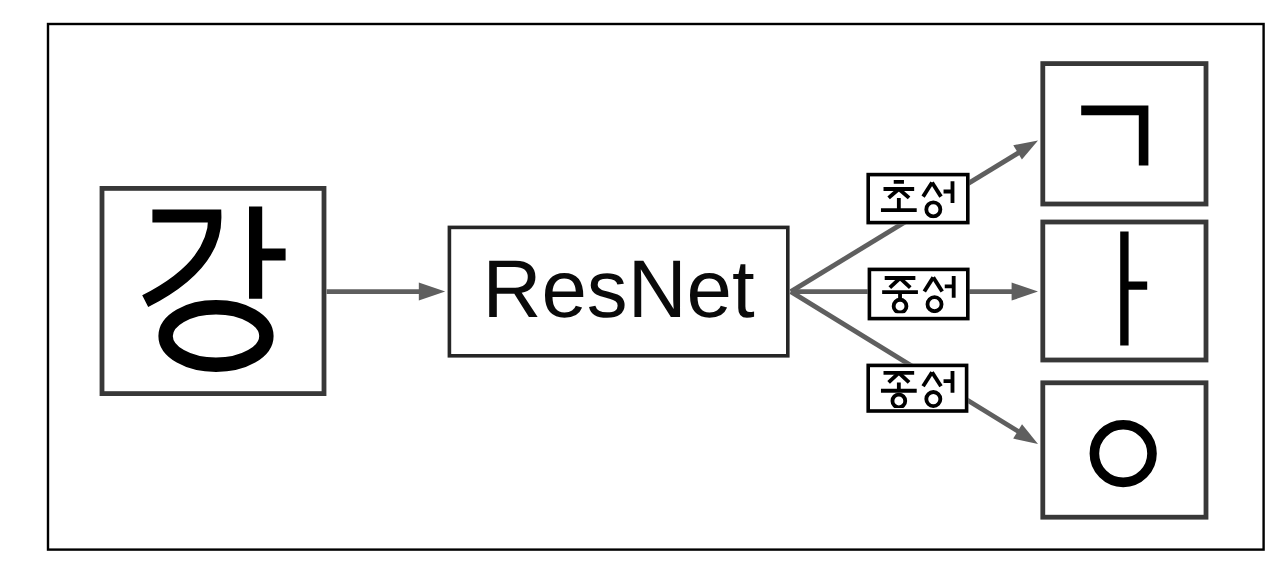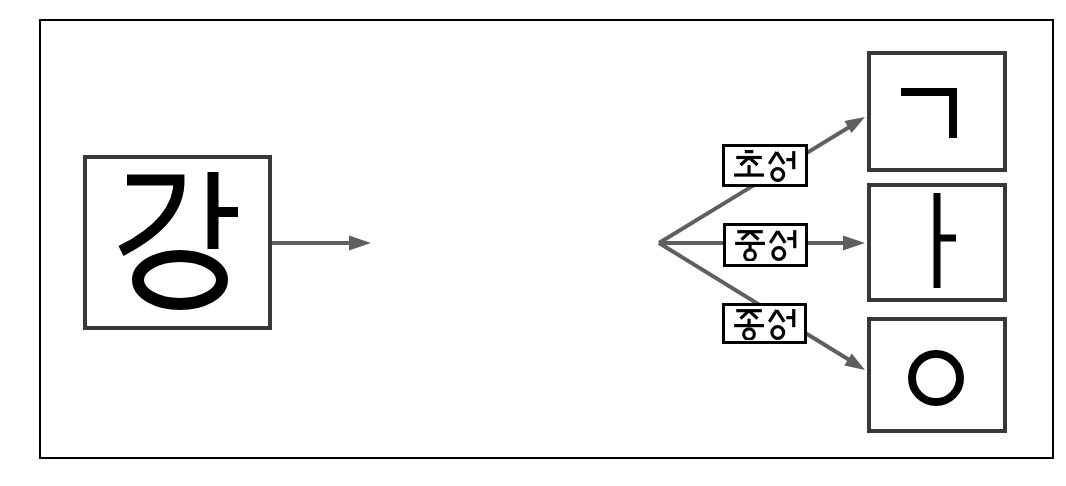--- a/index.html
+++ b/index.html
@@ -97,20 +97,23 @@
 
   <div class="node input-box" role="img" aria-label="강">
     <svg width="181" height="167" viewBox="0 0 181 167" xmlns="http://www.w3.org/2000/svg">
       <path class="glyph-stroke" d="M40,21 L92,21 Q93,62 34,92" stroke-width="11"></path>
       <line class="glyph-stroke" x1="126" y1="13" x2="126" y2="90" stroke-width="11"></line>
       <line class="glyph-stroke" x1="124" y1="53" x2="151" y2="53" stroke-width="10"></line>
       <ellipse class="glyph-stroke" cx="93" cy="121" rx="42" ry="24" stroke-width="12"></ellipse>
     </svg>
   </div>
 
+  <div class="node resnet-box">
+    <span class="resnet-text">ResNet</span>
+  </div>
 
   <div class="label-box label-box-1" role="img" aria-label="초성">
     <svg width="66" height="32" viewBox="0 0 62 30" xmlns="http://www.w3.org/2000/svg">
 
       <line class="glyph-stroke" x1="12" y1="1.5" x2="20" y2="1.5" stroke-width="3"></line>
       <line class="glyph-stroke" x1="4" y1="7" x2="28" y2="7" stroke-width="3"></line>
       <line class="glyph-stroke" x1="16" y1="7" x2="8" y2="14" stroke-width="3"></line>
       <line class="glyph-stroke" x1="16" y1="7" x2="24" y2="14" stroke-width="3"></line>
       <line class="glyph-stroke" x1="16" y1="14" x2="16" y2="23" stroke-width="3"></line>
       <line class="glyph-stroke" x1="2" y1="23.5" x2="30" y2="23.5" stroke-width="3"></line>

